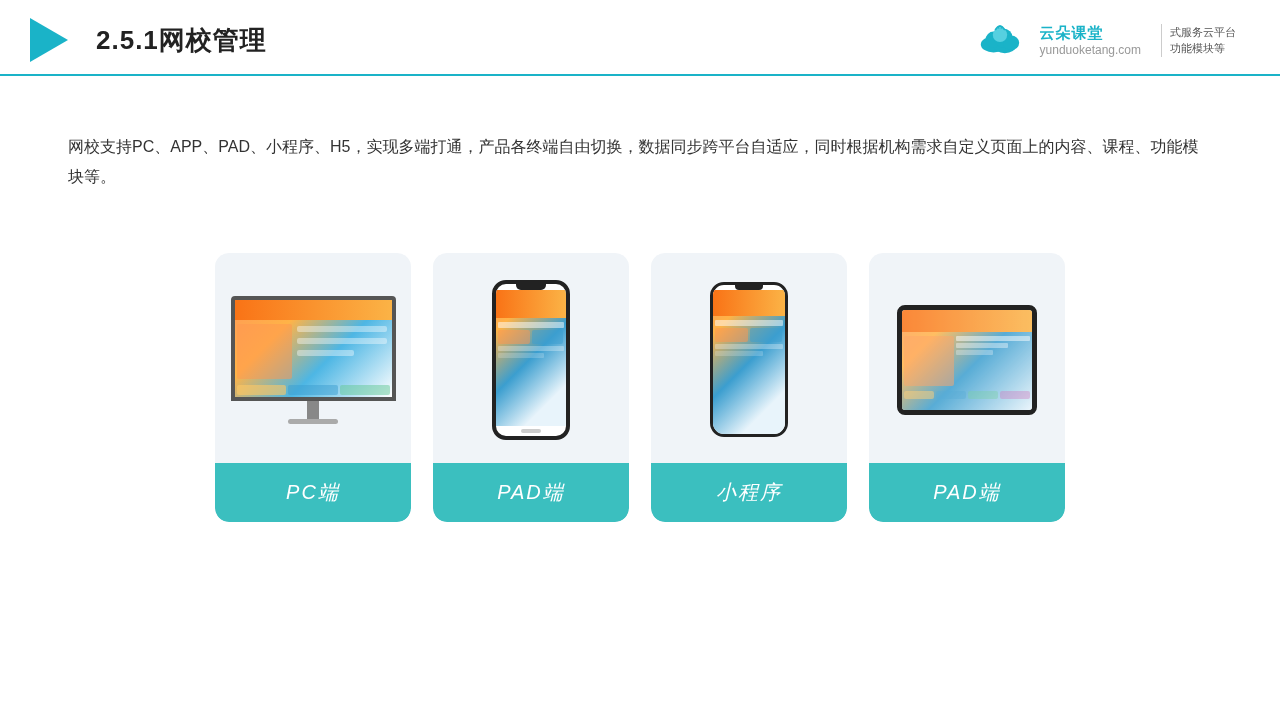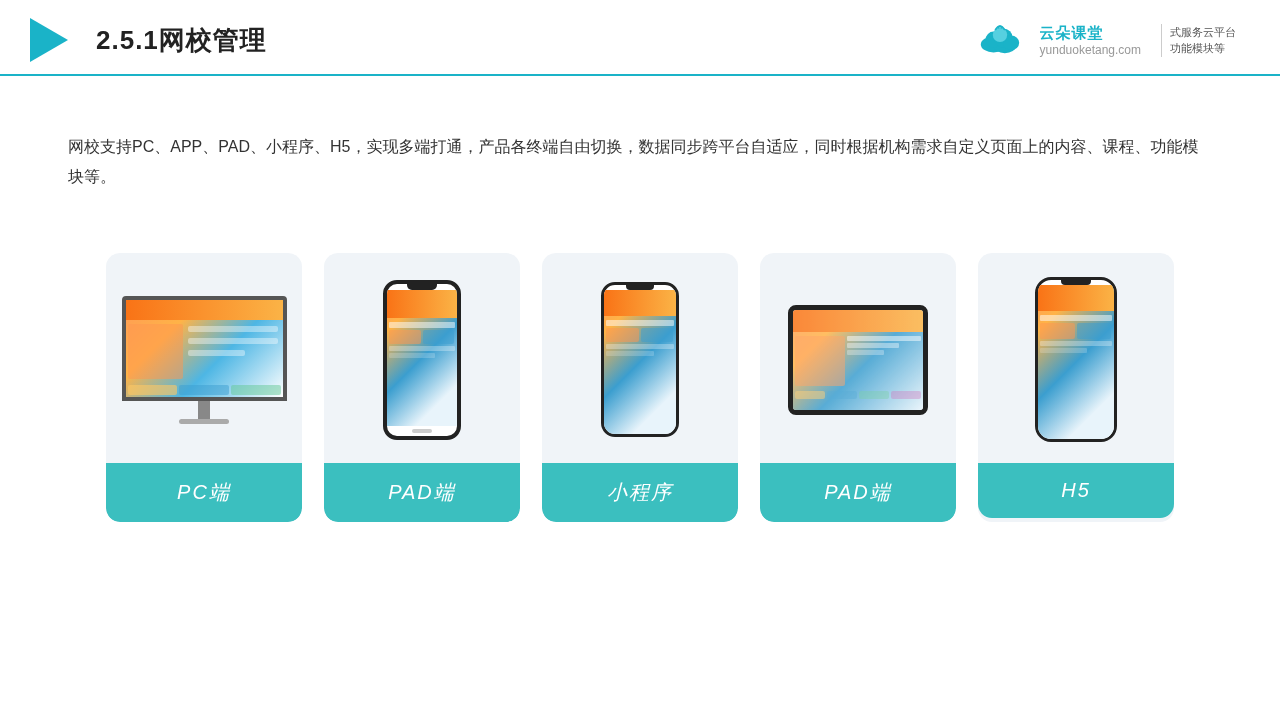--- a/index.html
+++ b/index.html
@@ -391,32 +391,14 @@
             <div style="flex:1;height:8px;background:rgba(59,158,207,0.4);border-radius:2px;"></div>
             <div style="flex:1;height:8px;background:rgba(100,200,150,0.4);border-radius:2px;"></div>
             <div style="flex:1;height:8px;background:rgba(200,100,180,0.4);border-radius:2px;"></div>
           </div>
         </div>
       </div>
     </div>
     <div class="card-label">PAD端</div>
   </div>
 
-  <div class="card">
-    <div class="card-image-area">
-      <div class="h5-phone-mock">
-        <div class="h5-phone-notch"></div>
-        <div class="h5-phone-screen">
-          <div class="screen-banner" style="height:26px;"></div>
-          <div style="padding:2px;display:flex;flex-wrap:wrap;gap:2px;">
-            <div style="width:100%;height:6px;background:rgba(255,255,255,0.5);border-radius:1px;"></div>
-            <div style="width:48%;height:16px;background:rgba(255,150,80,0.5);border-radius:2px;"></div>
-            <div style="width:48%;height:16px;background:rgba(59,158,207,0.5);border-radius:2px;"></div>
-            <div style="width:100%;height:5px;background:rgba(255,255,255,0.3);border-radius:1px;"></div>
-            <div style="width:65%;height:5px;background:rgba(255,255,255,0.2);border-radius:1px;"></div>
-          </div>
-        </div>
-      </div>
-    </div>
-    <div class="card-label">H5</div>
-  </div>
 
 </div>
 
 </body></html>

